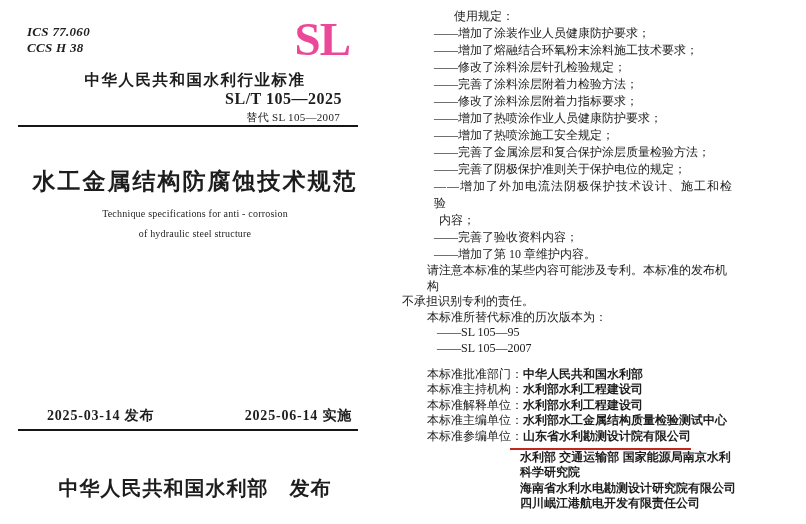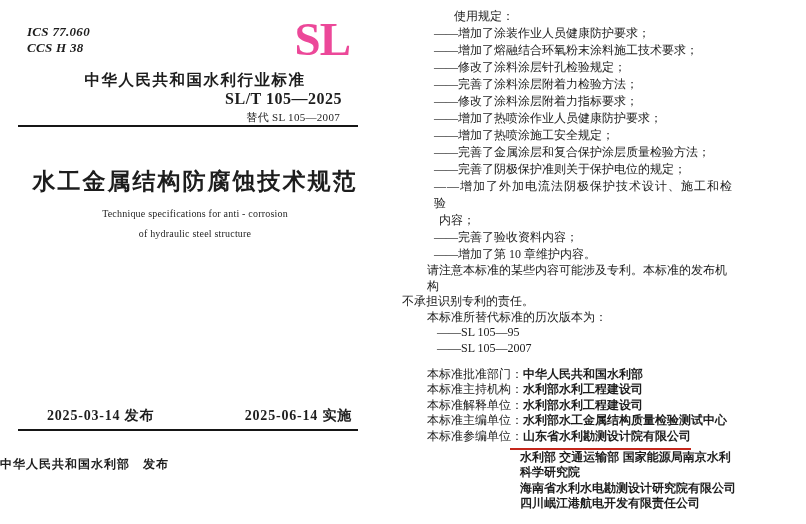--- a/index.html
+++ b/index.html
@@ -36,22 +36,22 @@
     left: 0; top: 166px; width: 100%;
     text-align: center; font-size: 23px; font-weight: 700; letter-spacing: 2px;
   }
   .title-en { left: 0; width: 100%; text-align: center; font-size: 10px; font-weight: 400; letter-spacing: .2px; }
   .title-en1 { top: 208px; }
   .title-en2 { top: 228px; }
   .date { top: 407px; font-size: 14px; font-weight: 700; letter-spacing: .8px; margin-left: 20px; }
   .issue-date { left: 27px; }
   .effective-date { right: 38px; }
   .publisher {
-    left: 0; top: 456px; width: 100%;
-    text-align: left; font-size: 12px; font-weight: 700; letter-spacing: 1px;
+    left: 0; top: 475px; width: 100%;
+    text-align: center; font-size: 20px; font-weight: 700; letter-spacing: 1px;
   }
 
   
   .foreword {
     position: absolute; left: 402px; top: 8px; width: 336px;
     font-size: 12px; color: #1c1c1c;
   }
   .blk1 .ln { line-height: 17px; }
   .blk2 .ln { line-height: 15.6px; }
   .blk3 { margin-top: 10px; }

